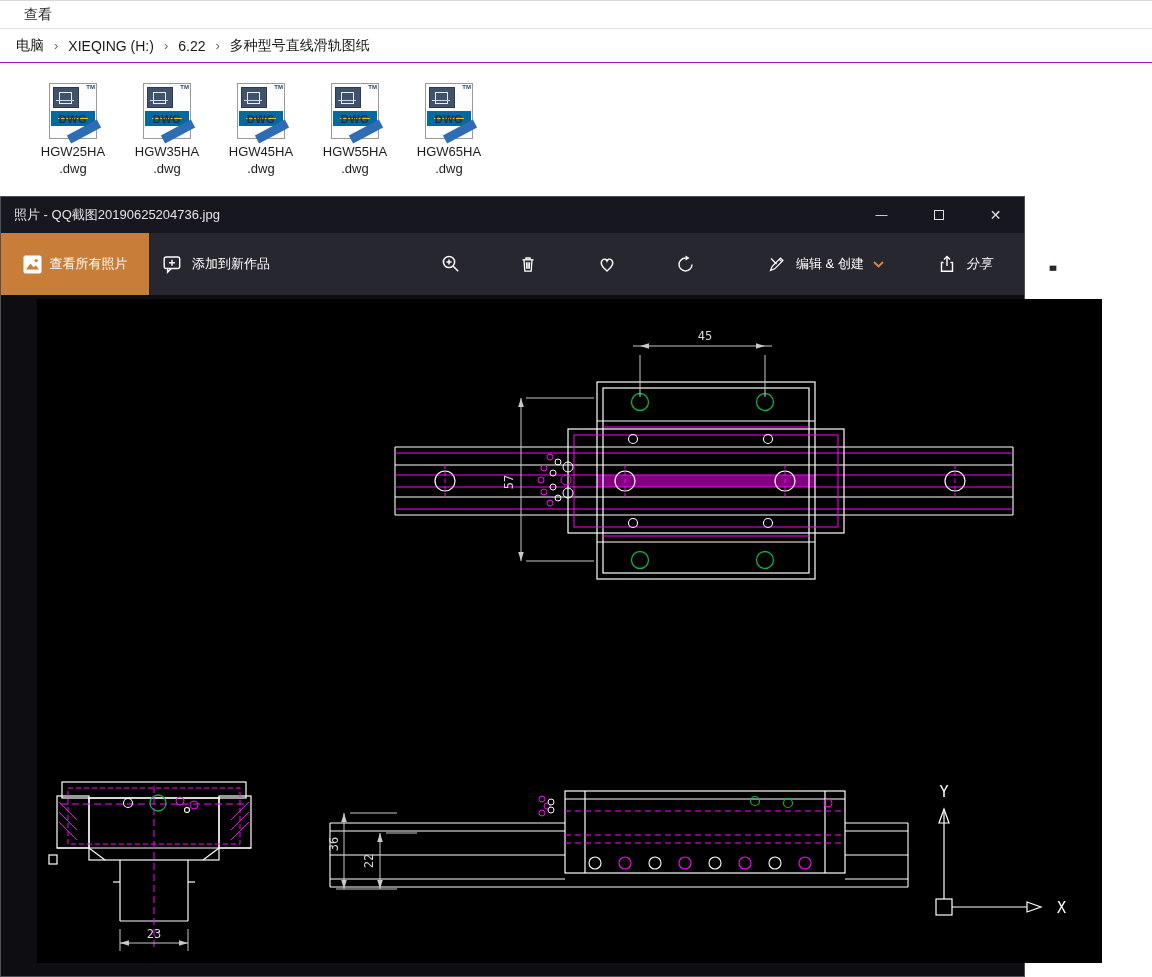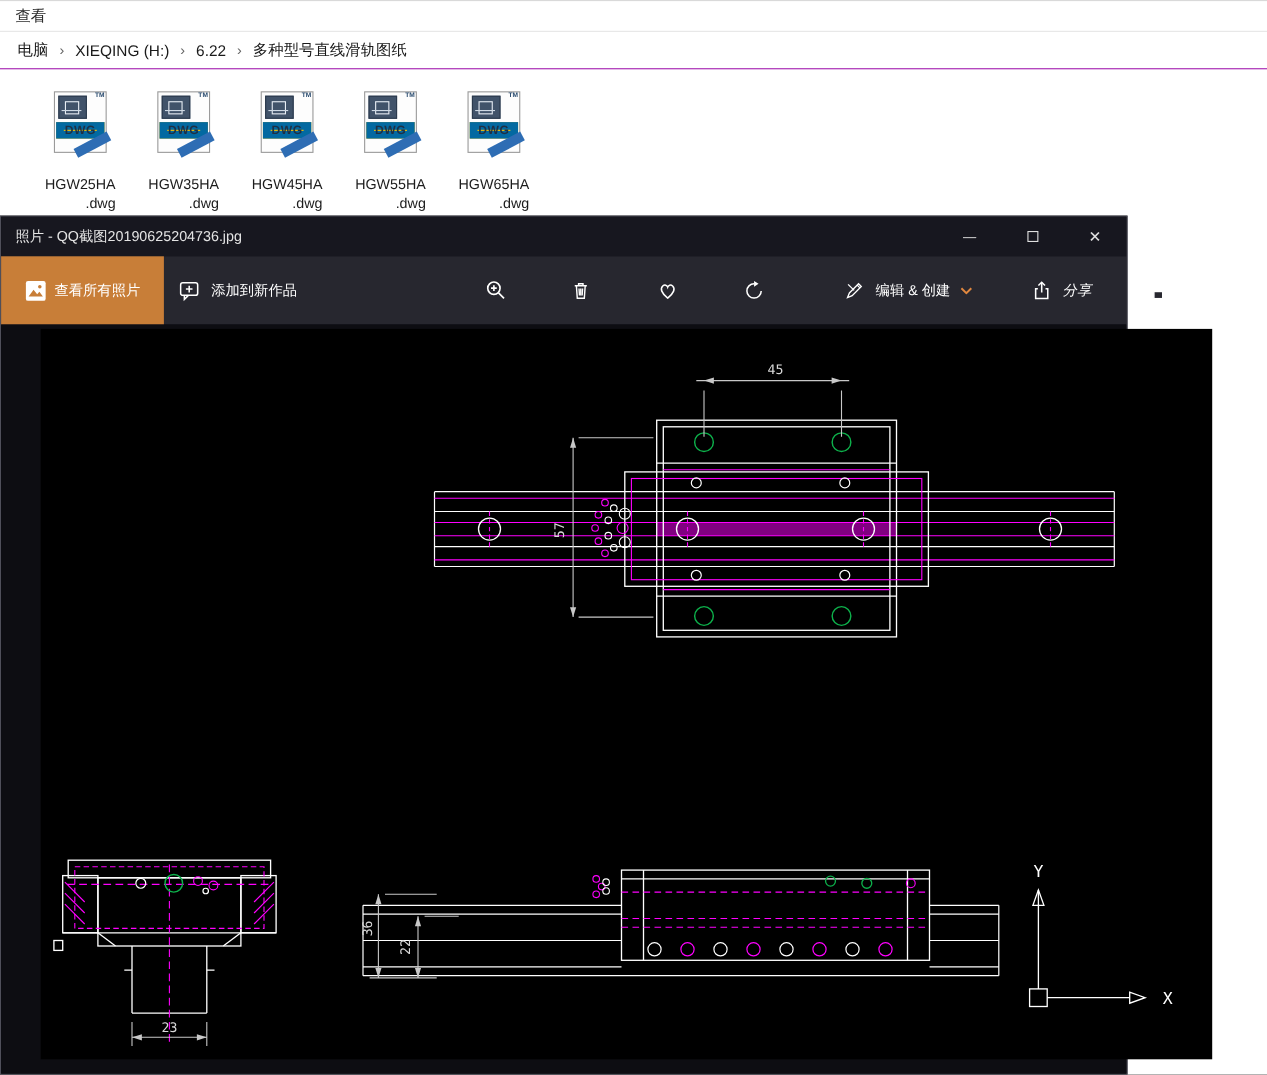--- a/index.html
+++ b/index.html
@@ -8,35 +8,35 @@
     font-family: "Liberation Sans", sans-serif;
     background:#ffffff;
     position:relative;
     overflow:hidden;
   }
 
   
   .menubar {
     height:29px; background:#fff; border-top:1px solid #d9d9d9;
     border-bottom:1px solid #e4e4e4;
-    display:flex; align-items:center; padding-left:10px;
+    display:flex; align-items:center; padding-left:20px;
     font-size:14px; color:#2b2b2b;
   }
   .menu-item { padding:2px 4px; }
   .breadcrumb {
     height:34px; background:#fff; display:flex; align-items:center;
     padding-left:10px; font-size:14px; color:#1a1a1a;
     border-bottom:1px solid #a21caf;
   }
   .crumb { padding:3px 6px; white-space:nowrap; }
   .crumb-sep { color:#666; padding:0 4px; font-size:13px; }
 
   .files { display:flex; padding:20px 0 0 26px; }
   .file-item { width:94px; display:flex; flex-direction:column; align-items:center; }
-  .file-label { font-size:13px; color:#1c1c1c; text-align:right; line-height:1.3; margin-top:21px; }
+  .file-label { font-size:13px; color:#1c1c1c; text-align:center; line-height:1.3; margin-top:5px; }
 
   
   .dwg-icon { position:relative; width:48px; height:56px; }
   .dwg-page { position:absolute; inset:0; background:#fdfdfd; border:1px solid #9a9a9a; }
   .dwg-sketch {
     position:absolute; left:4px; top:4px; width:26px; height:21px;
     background:#41536a; border:1px solid #2b3a4d;
   }
   .dwg-sketch::before {
     content:""; position:absolute; left:5px; top:4px; width:11px; height:10px;

